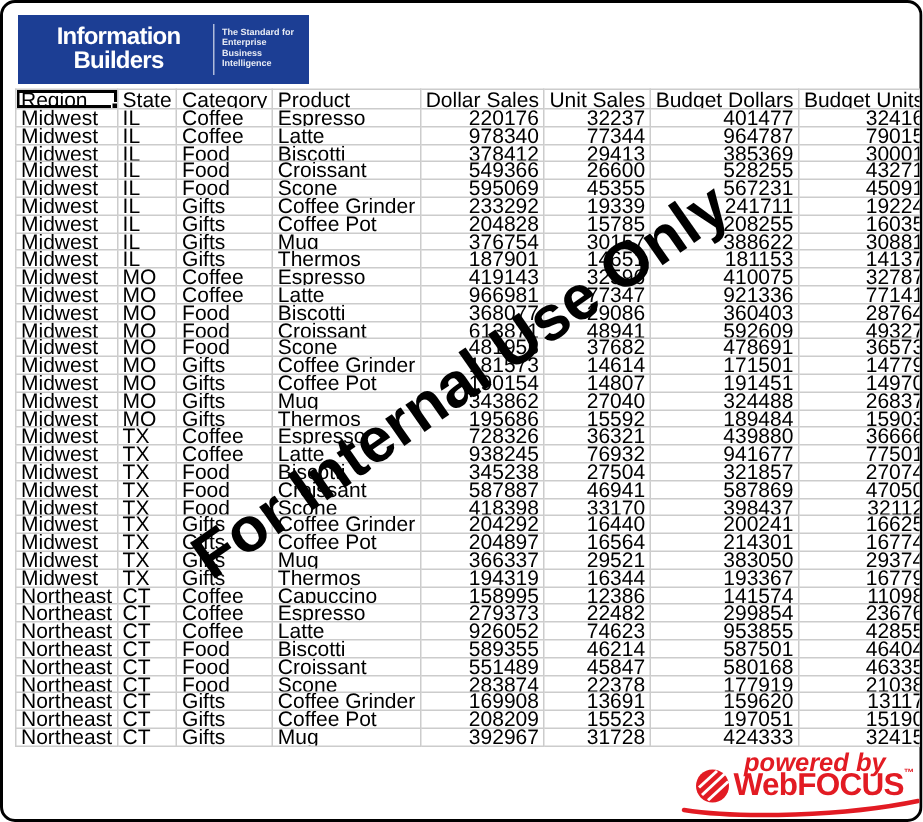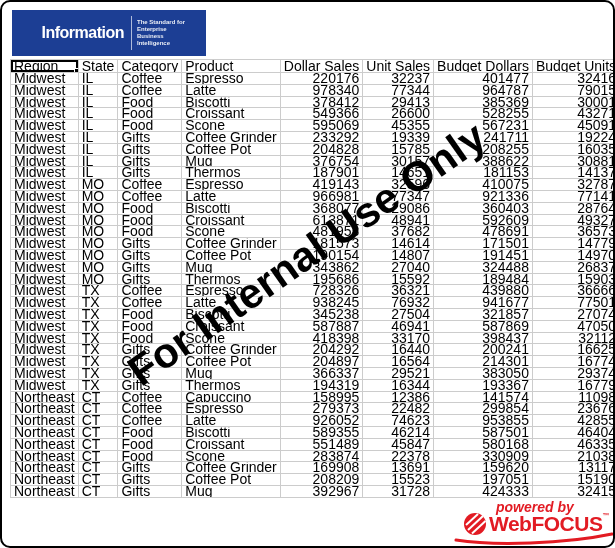--- a/index.html
+++ b/index.html
@@ -16,25 +16,26 @@
   
   .ib-logo{
     position:absolute;left:10px;top:8px;
     width:194px;height:46px;
     background:#1c3e94;
     display:flex;align-items:center;
     box-sizing:border-box;
   }
   .ib-name{
     flex:0 0 112px;
-    text-align:right;
+    text-align:center;
     color:#fff;font-weight:bold;
     font-size:16px;line-height:16px;
     padding-right:5px;
     letter-spacing:-0.5px;
+    padding-left:11px;
   }
   .ib-sep{
     width:1px;height:34px;
     background:rgba(255,255,255,.65);
     margin:0 5px 0 2px;
   }
   .ib-tagline{
     color:rgba(255,255,255,.9);
     font-size:6px;line-height:7px;font-weight:bold;
   }
@@ -70,21 +71,21 @@
     transform:translate(-50%,-50%) rotate(-35deg);
     font-size:42px;font-weight:bold;color:#000;
     white-space:nowrap;letter-spacing:0px;
     pointer-events:none;
     z-index:5;
   }
   
   .powered-label{
     position:absolute;left:494px;top:497px;
     color:#e21b23;font-weight:bold;font-style:italic;
-    font-size:14px;
+    font-size:17px;
   }
   .wf-row{
     position:absolute;left:461px;top:510px;
     display:flex;align-items:center;
   }
   .wf-swirl{width:24px;height:24px;margin-right:2px;}
   .wf-word{
     color:#e21b23;font-weight:bold;font-size:21px;
     letter-spacing:-0.5px;
   }
@@ -92,20 +93,21 @@
   .wf-swoosh{position:absolute;left:452px;top:530px;width:160px;height:14px;}
 </style>
 </head>
 <body>
 
 <div class="page">
 
   <div class="ib-logo">
     <div class="ib-name">
       <div>Information</div>
+      <div>Builders</div>
     </div>
     <div class="ib-sep"></div>
     <div class="ib-tagline">
       <div>The Standard for</div>
       <div>Enterprise</div>
       <div>Business</div>
       <div>Intelligence</div>
     </div>
   </div>
 
@@ -521,21 +523,21 @@
           <td class="left"></td>
           <td class="left"></td>
         </tr>
         <tr>
           <td class="left">Northeast</td>
           <td class="left">CT</td>
           <td class="left">Food</td>
           <td class="left">Scone</td>
           <td class="right">283874</td>
           <td class="right">22378</td>
-          <td class="right">330909</td>
+          <td class="right">177919</td>
           <td class="right">21038</td>
           <td class="left"></td>
           <td class="left"></td>
         </tr>
         <tr>
           <td class="left">Northeast</td>
           <td class="left">CT</td>
           <td class="left">Gifts</td>
           <td class="left">Coffee Grinder</td>
           <td class="right">169908</td>

